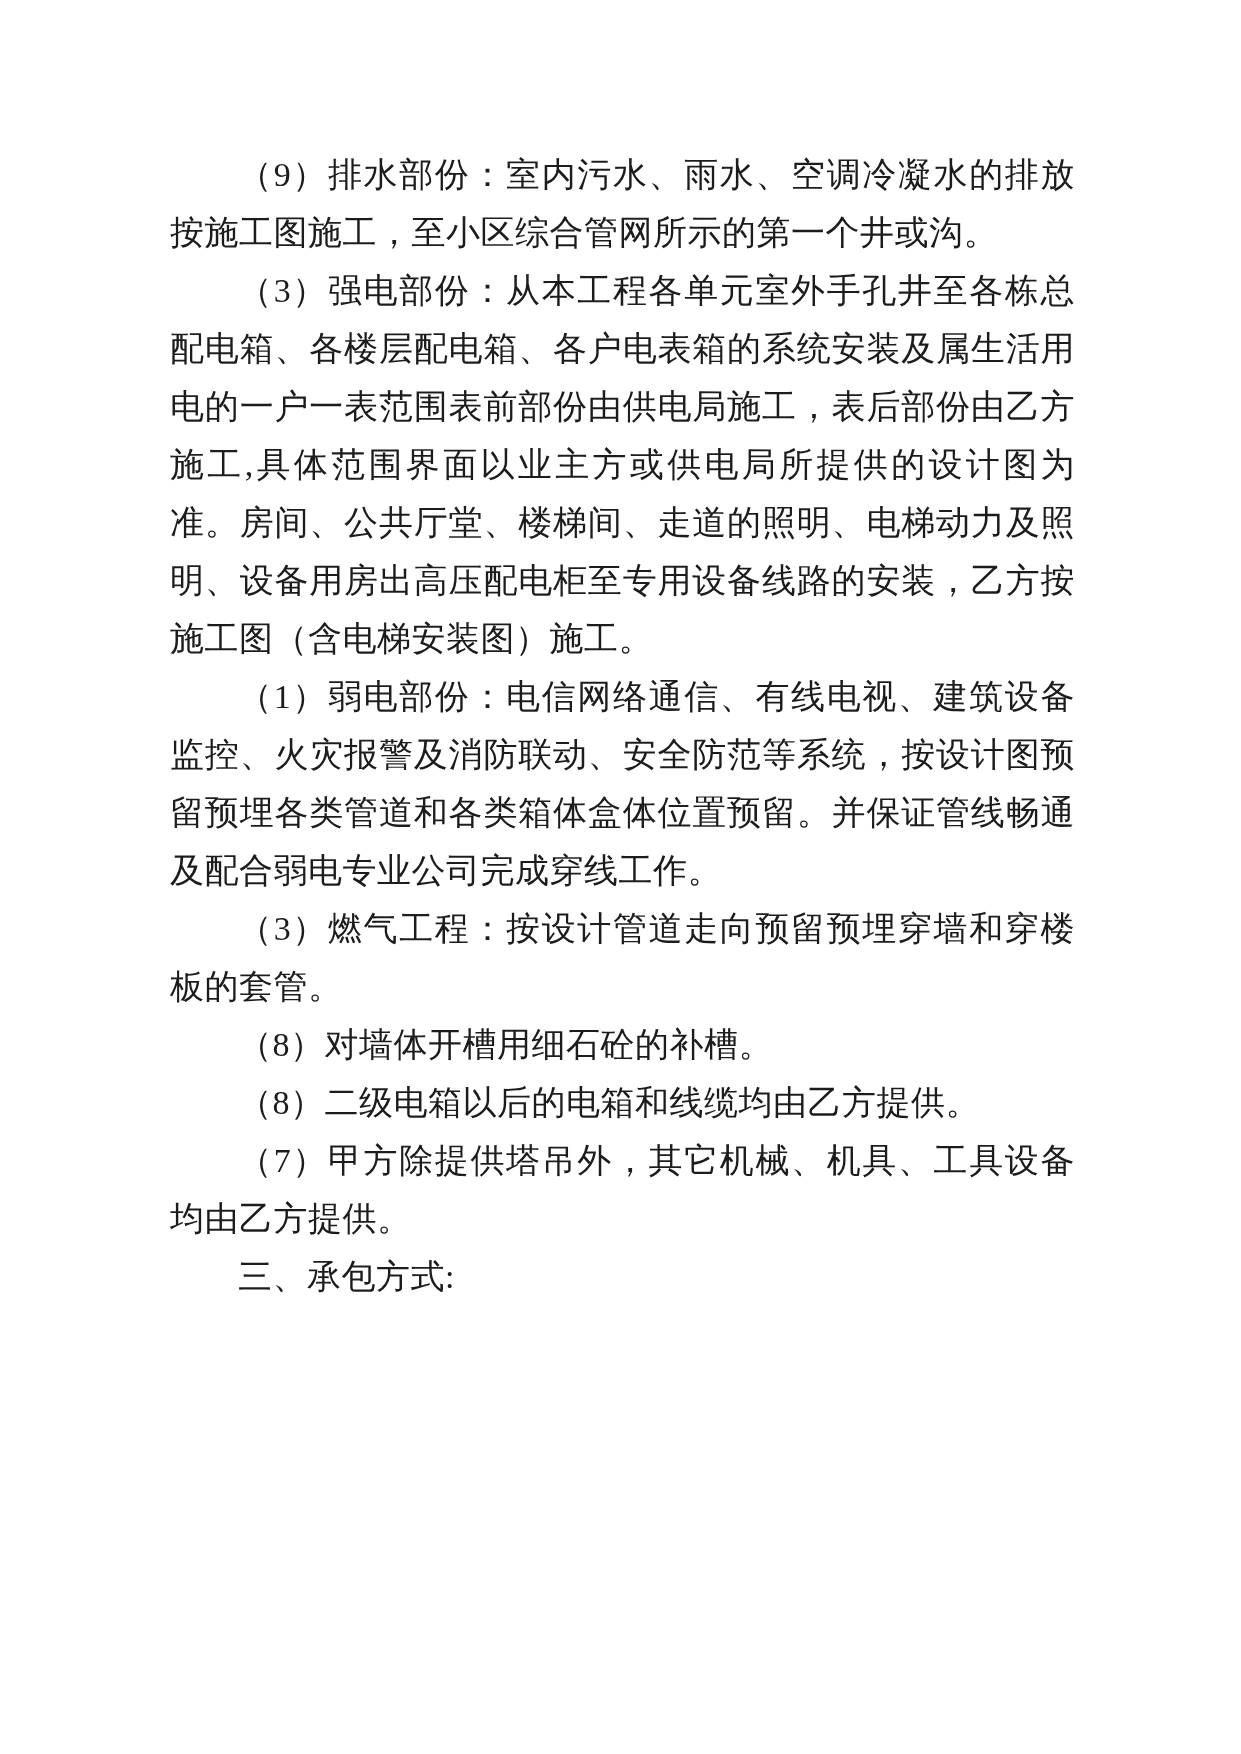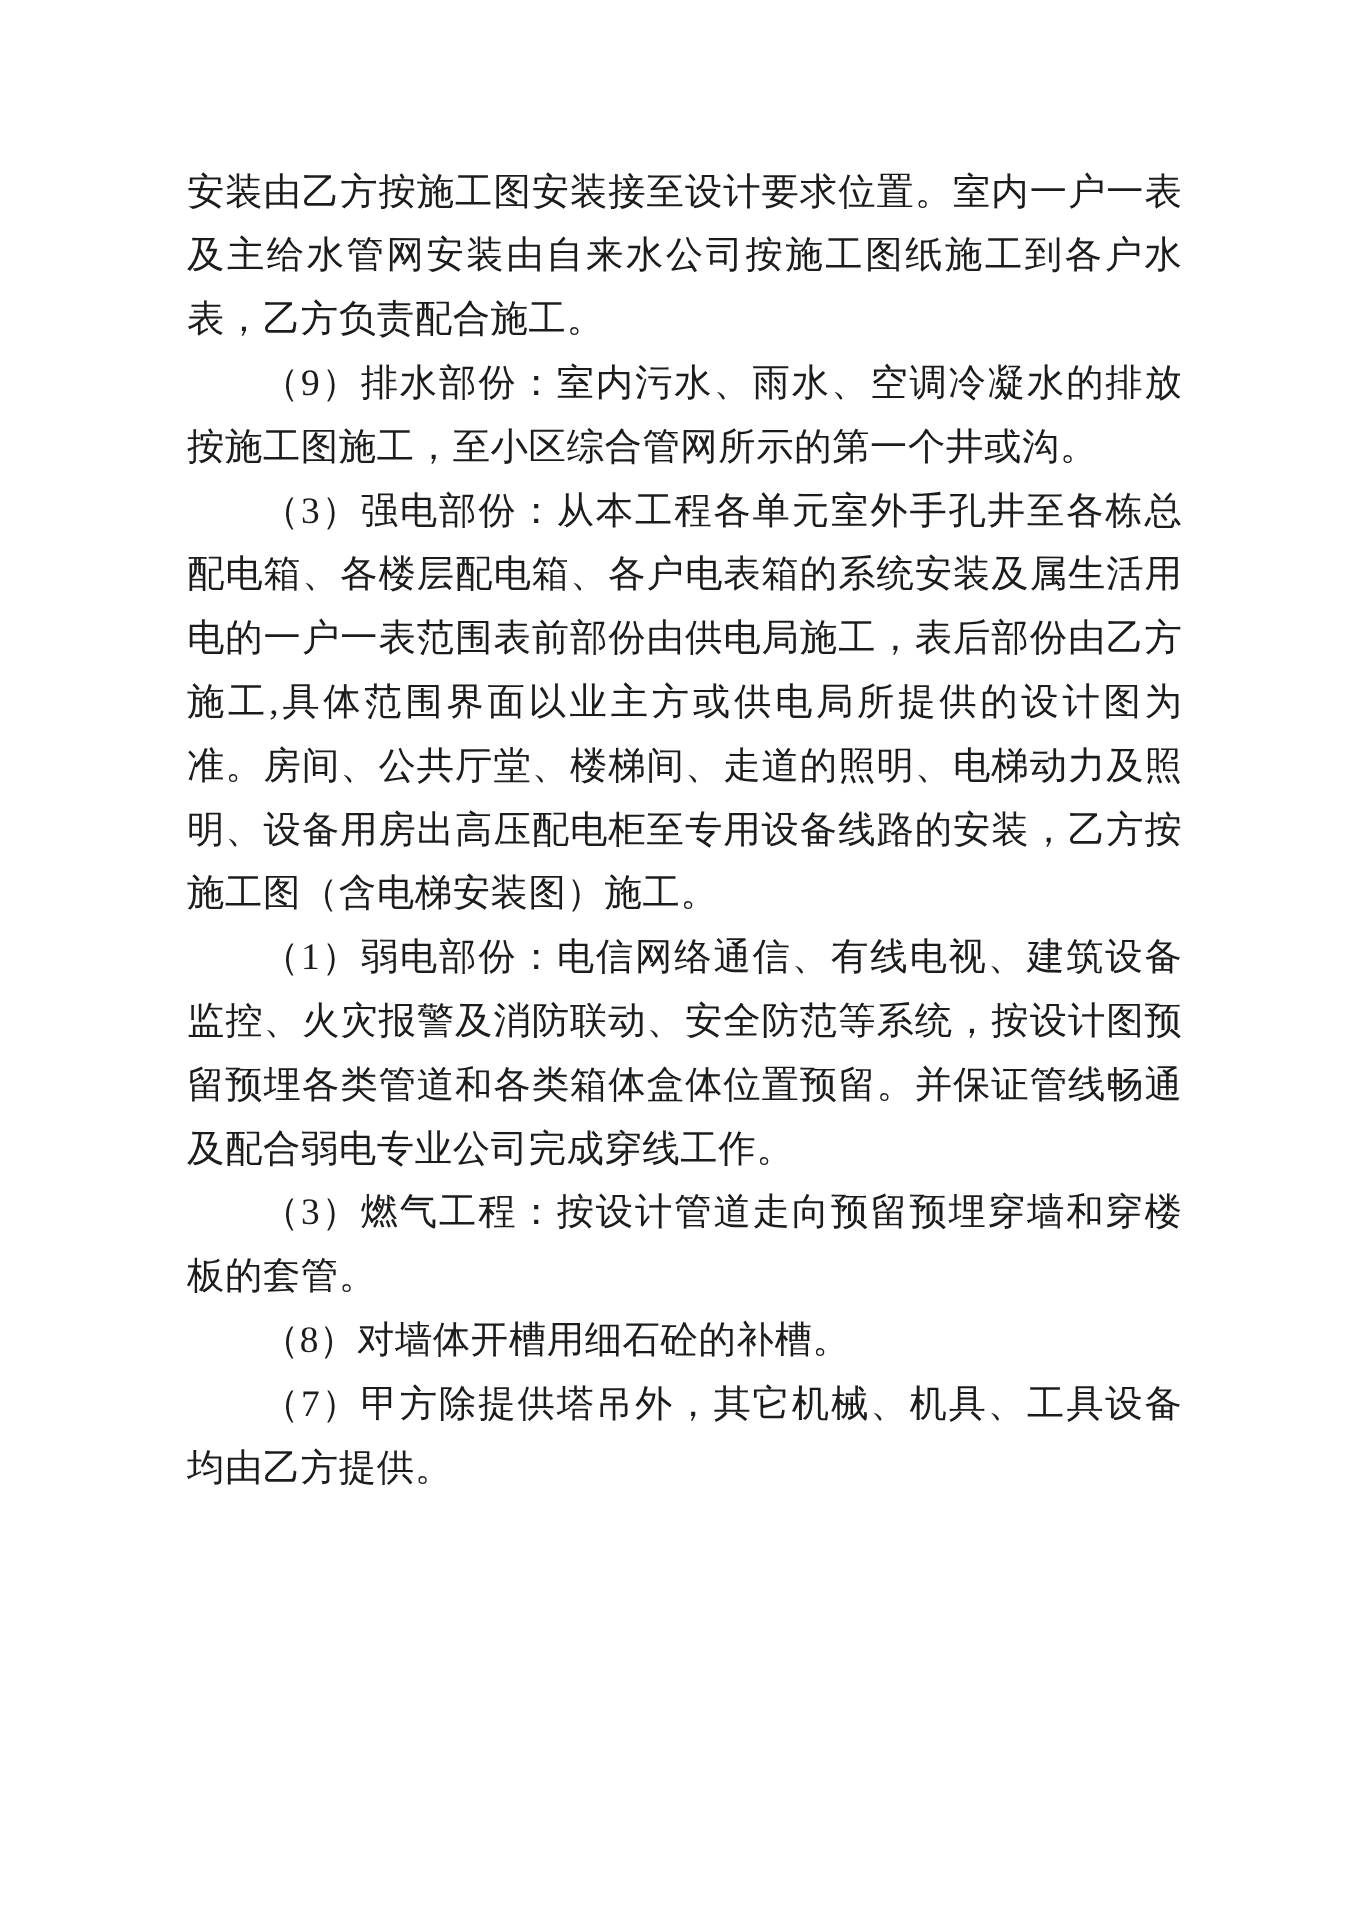--- a/index.html
+++ b/index.html
@@ -34,21 +34,22 @@
   .para.indent {
     text-indent: 2em;
   }
 </style>
 </head>
 <body>
 
 <div class="page" style="background: rgb(255, 255, 255);">
   <div class="doc-body" id="doc-body" style="color: rgb(28, 28, 28);">
 
-  <p class="para">安装由乙方按施工图安装接至设计要求位置。室内一户一表及主给水管网安装由自来水公司按施工图纸施工到各户水表，乙方负责配合施工。</p>
       <p class="para indent">（9）排水部份：室内污水、雨水、空调冷凝水的排放按施工图施工，至小区综合管网所示的第一个井或沟。</p>
       <p class="para indent">（3）强电部份：从本工程各单元室外手孔井至各栋总配电箱、各楼层配电箱、各户电表箱的系统安装及属生活用电的一户一表范围表前部份由供电局施工，表后部份由乙方施工,具体范围界面以业主方或供电局所提供的设计图为准。房间、公共厅堂、楼梯间、走道的照明、电梯动力及照明、设备用房出高压配电柜至专用设备线路的安装，乙方按施工图（含电梯安装图）施工。</p>
       <p class="para indent">（1）弱电部份：电信网络通信、有线电视、建筑设备监控、火灾报警及消防联动、安全防范等系统，按设计图预留预埋各类管道和各类箱体盒体位置预留。并保证管线畅通及配合弱电专业公司完成穿线工作。</p>
       <p class="para indent">（3）燃气工程：按设计管道走向预留预埋穿墙和穿楼板的套管。</p>
       <p class="para indent">（8）对墙体开槽用细石砼的补槽。</p>
+      <p class="para indent">（8）二级电箱以后的电箱和线缆均由乙方提供。</p>
       <p class="para indent">（7）甲方除提供塔吊外，其它机械、机具、工具设备均由乙方提供。</p>
+      <p class="para indent">三、承包方式:</p>
     </div>
 </div>
 
 </body></html>

